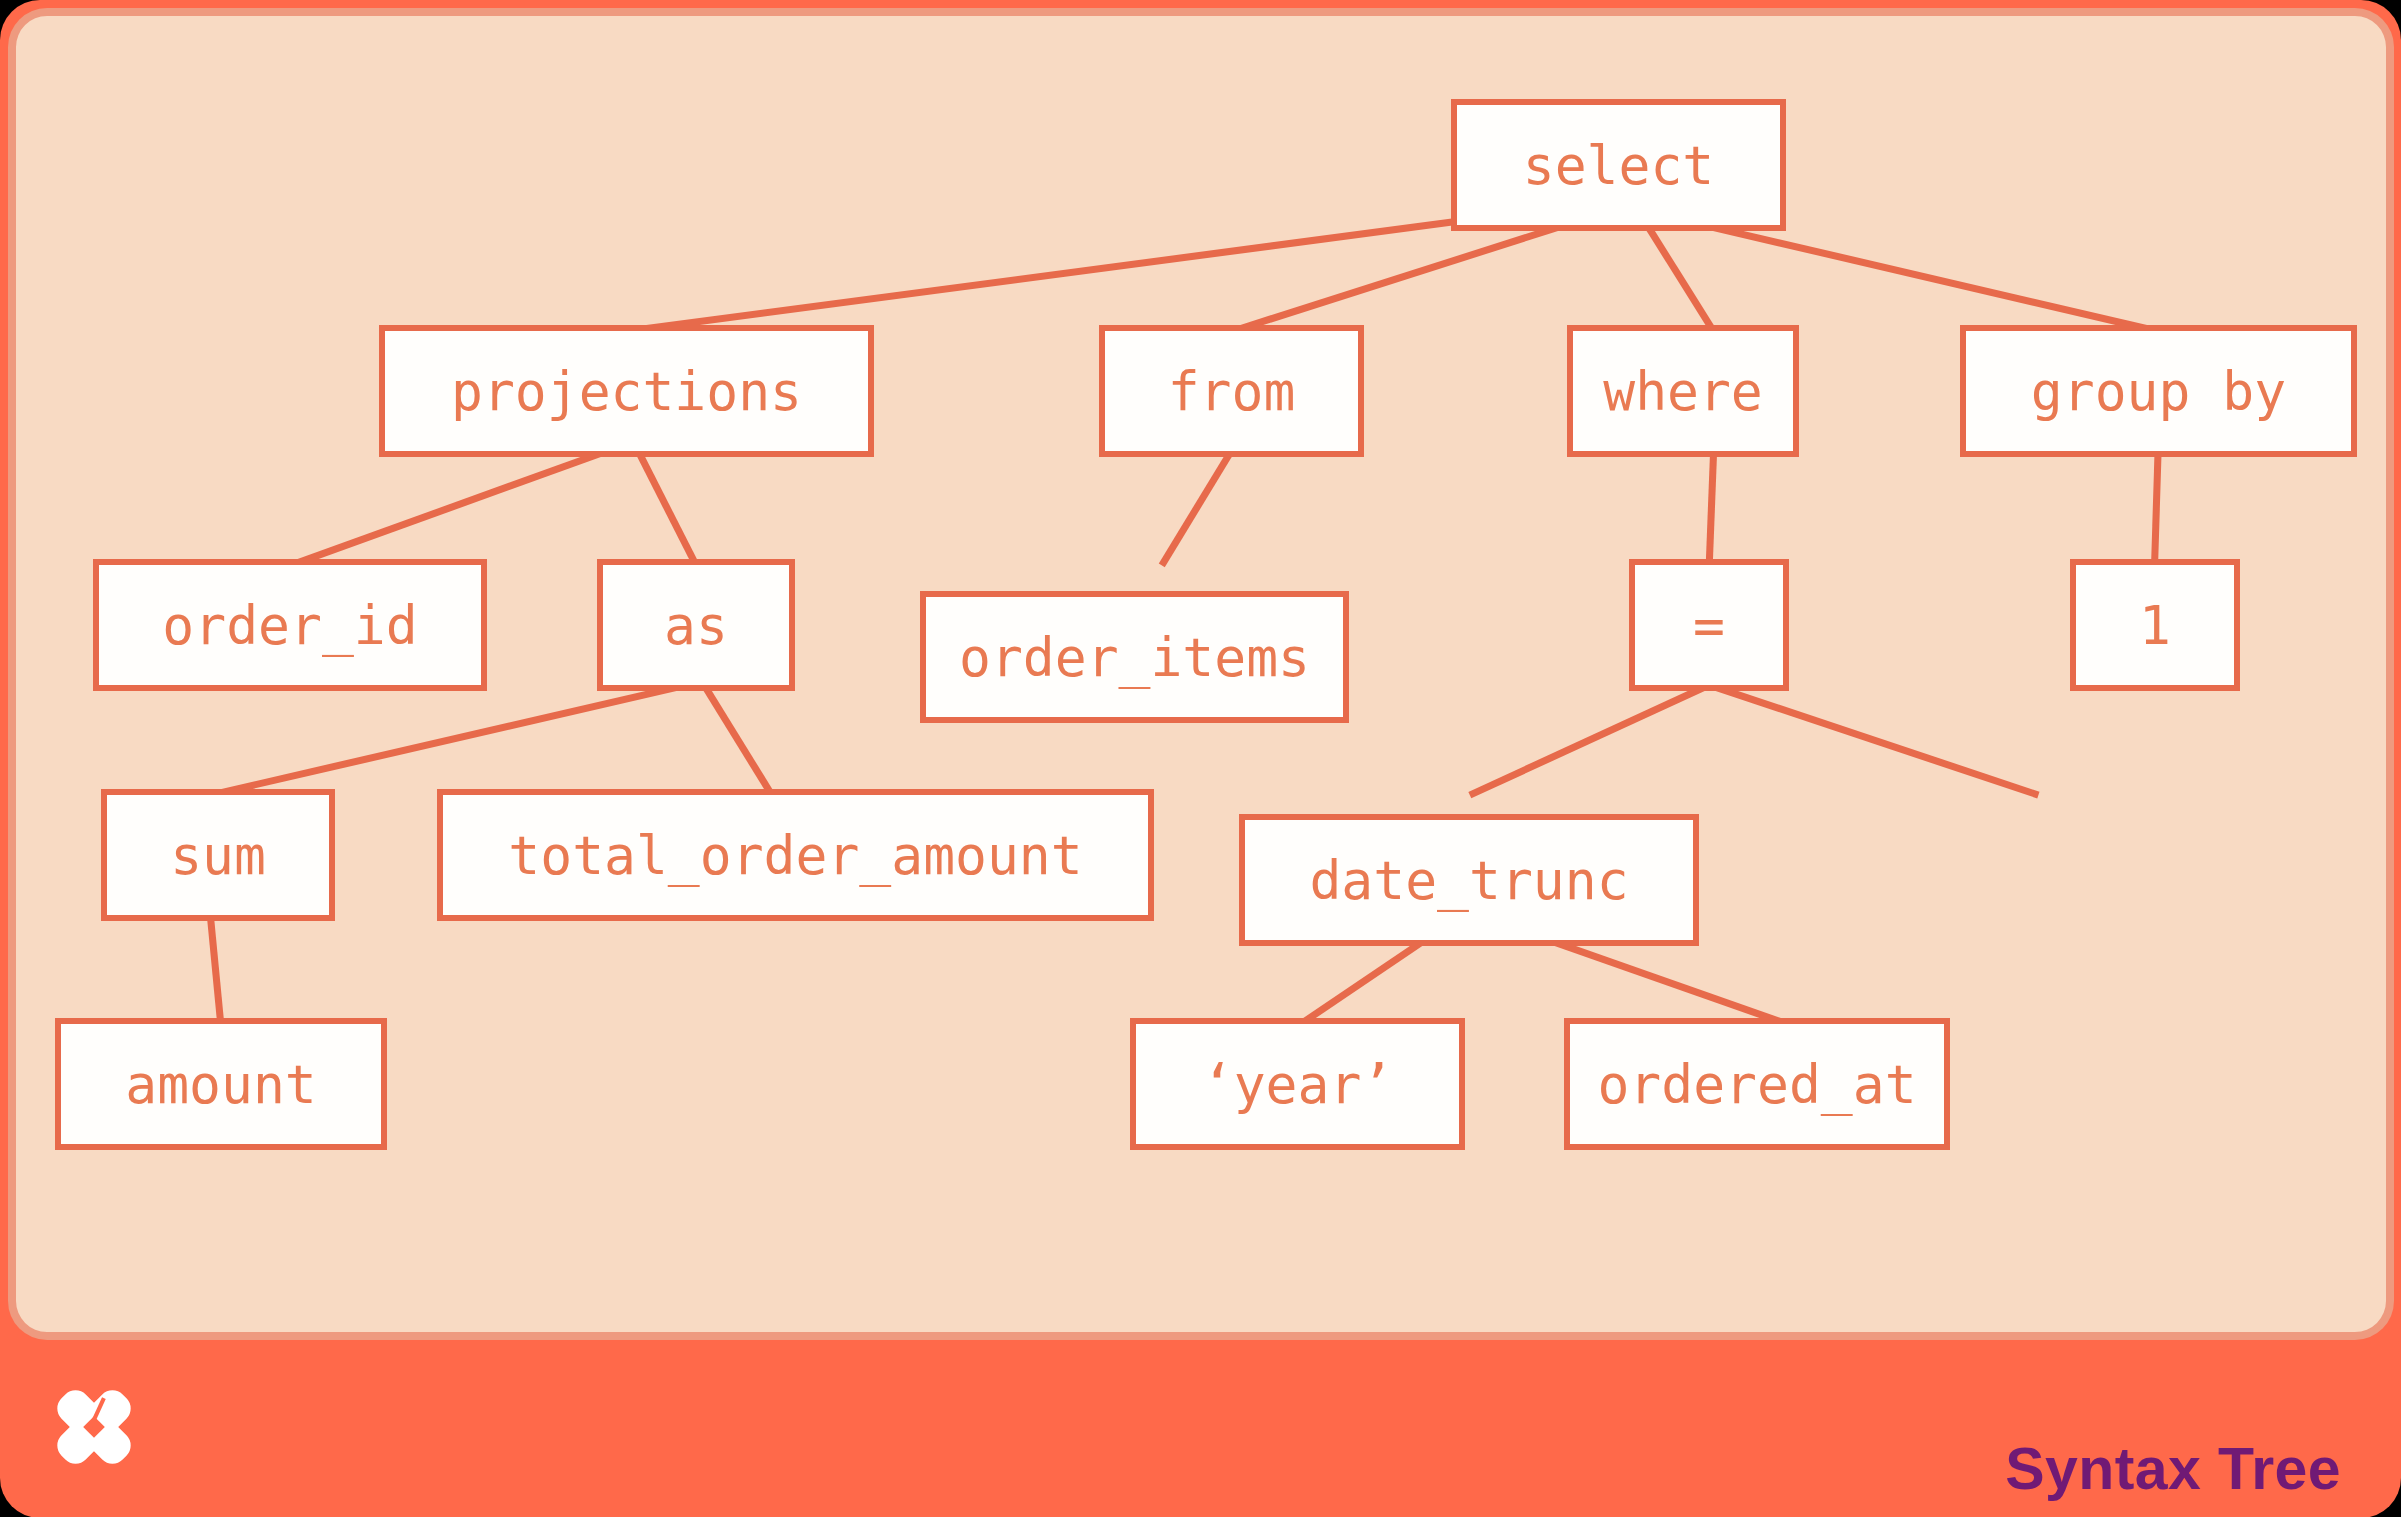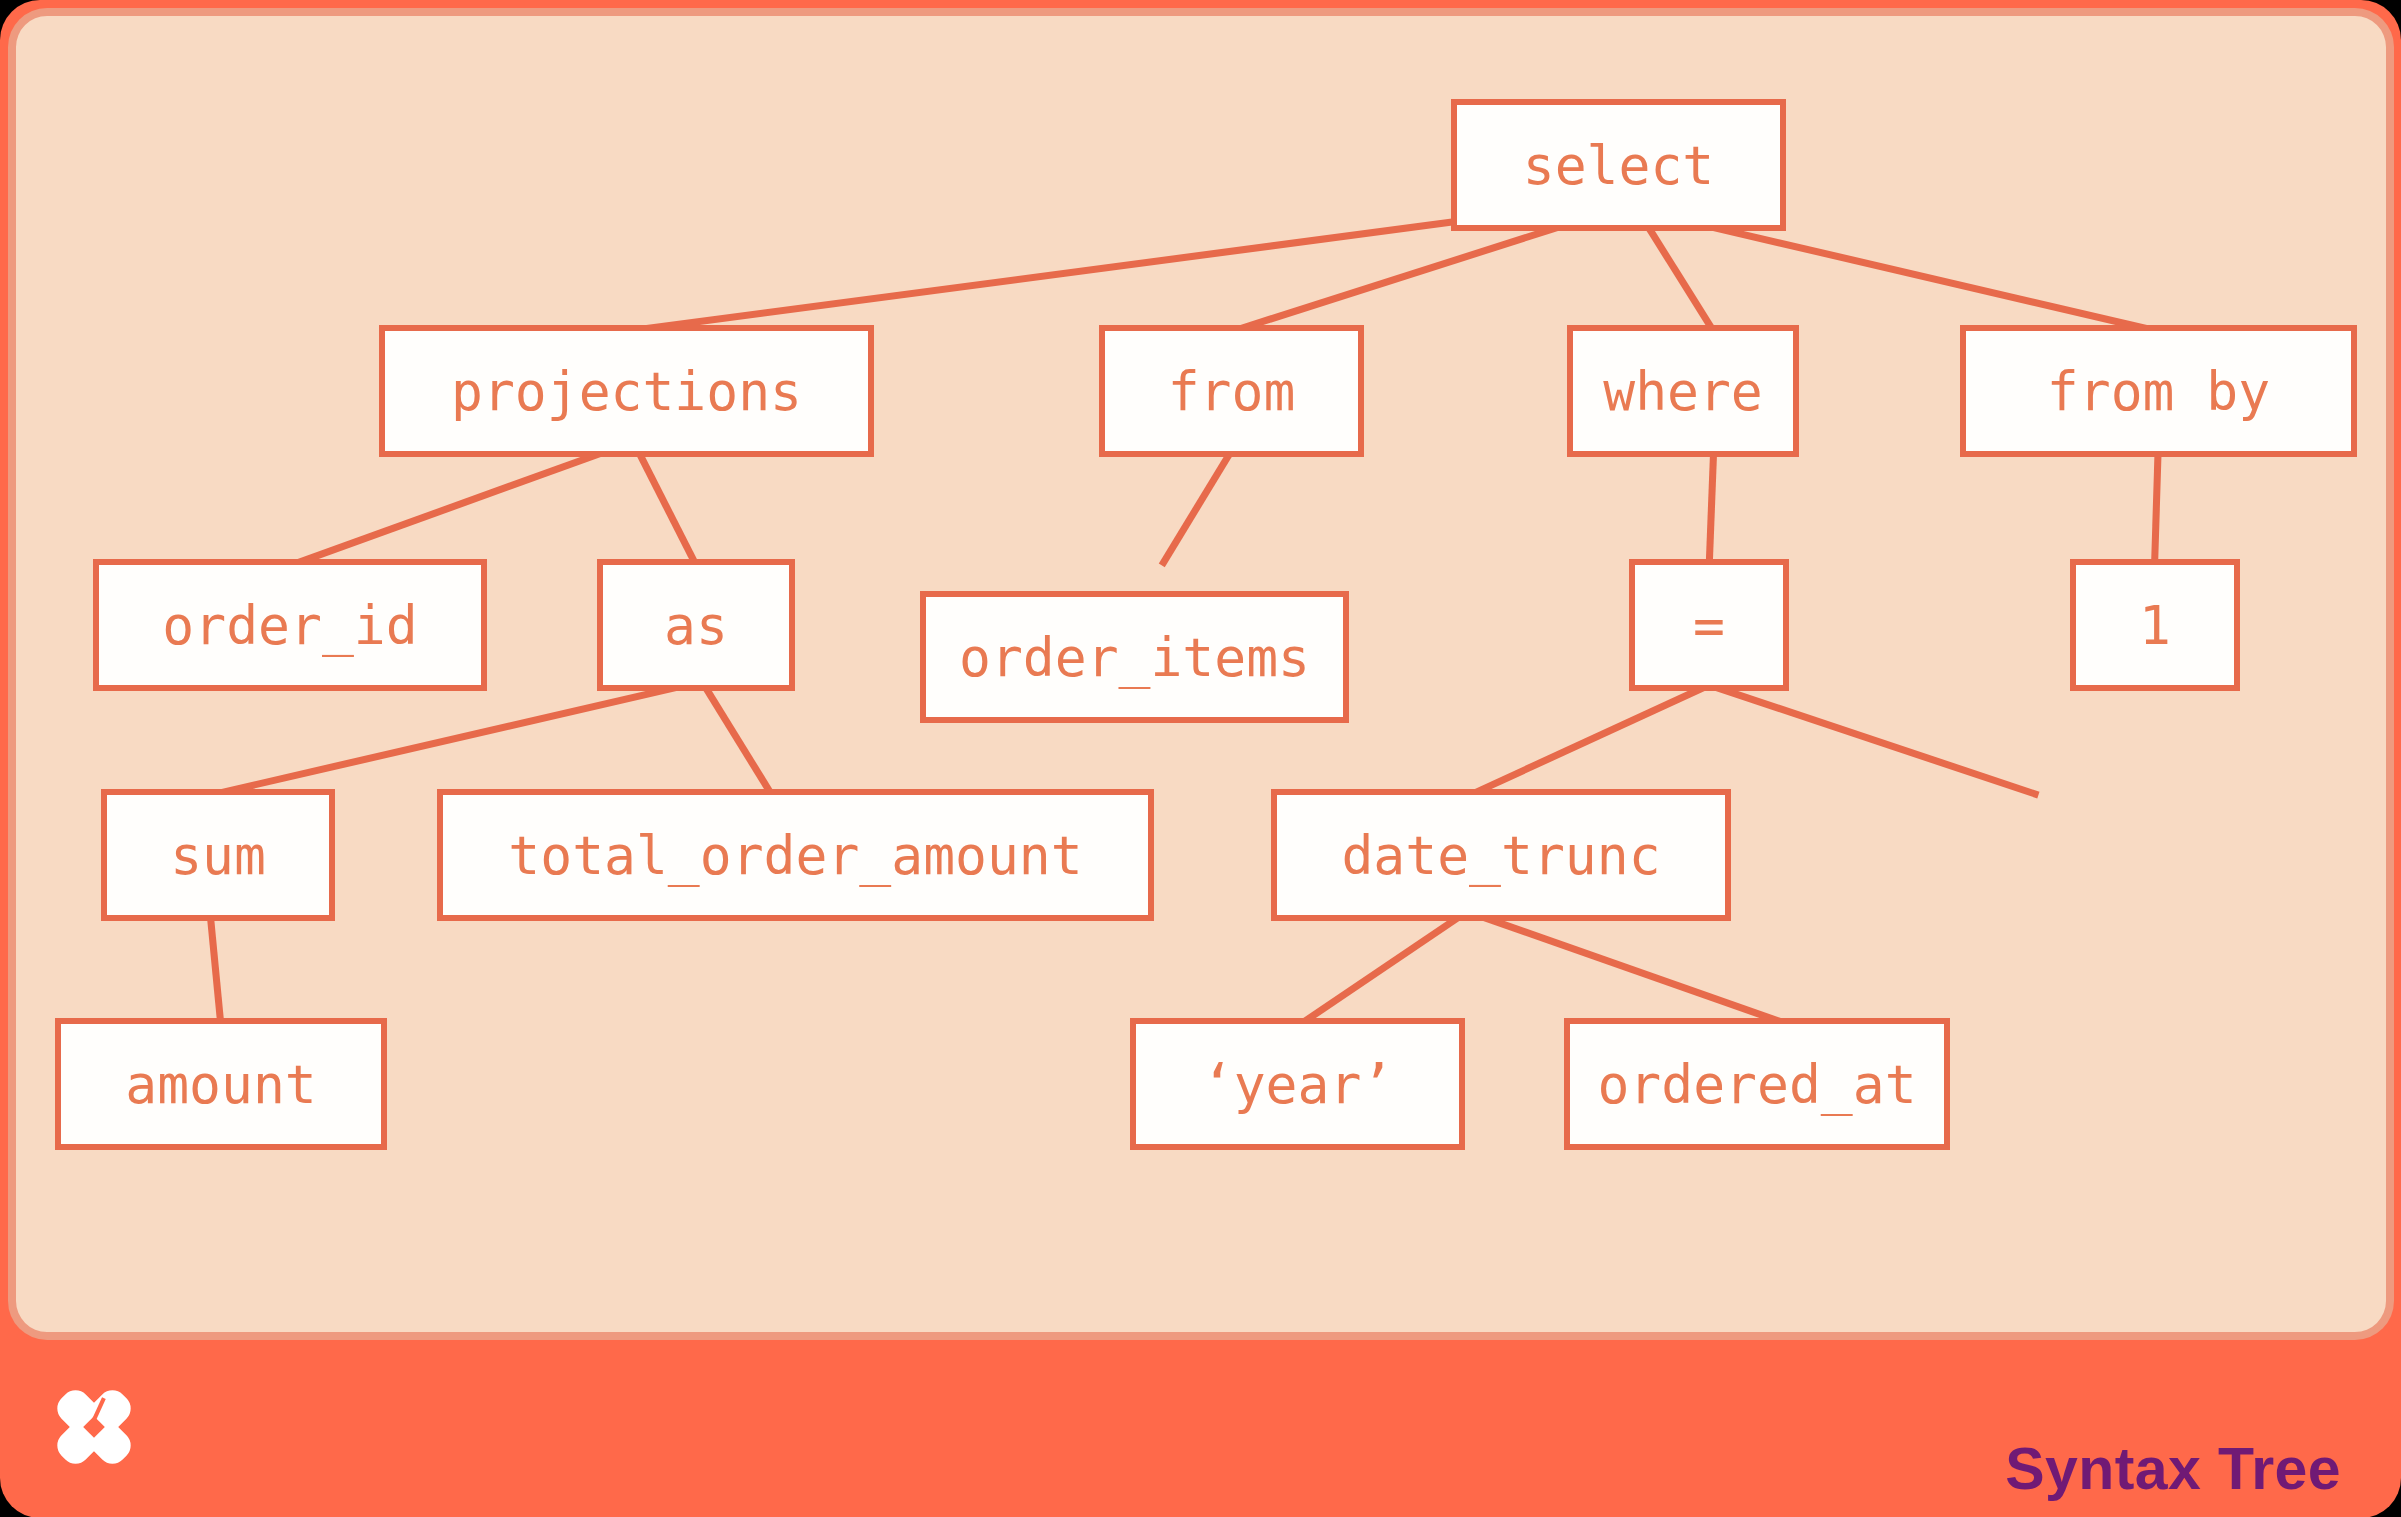--- a/index.html
+++ b/index.html
@@ -15,21 +15,21 @@
   #n-from{left:1099px;top:325px;width:265px;}
   #n-where{left:1567px;top:325px;width:232px;}
   #n-group_by{left:1960px;top:325px;width:397px;}
   #n-order_id{left:93px;top:559px;width:394px;}
   #n-as{left:597px;top:559px;width:198px;}
   #n-order_items{left:920px;top:559px;width:429px;margin-top:32px;}
   #n-eq{left:1629px;top:559px;width:160px;}
   #n-one{left:2070px;top:559px;width:170px;}
   #n-sum{left:101px;top:789px;width:234px;}
   #n-total_order_amount{left:413px;top:789px;width:717px;margin-left:24px;}
-  #n-date_trunc{left:1239px;top:789px;width:460px;margin-left:32px;}
+  #n-date_trunc{left:1239px;top:814px;width:460px;}
   #n-date_literal{left:1777px;top:789px;width:523px;}
   #n-amount{left:55px;top:1018px;width:332px;}
   #n-year_literal{left:1130px;top:1018px;width:335px;}
   #n-ordered_at{left:1564px;top:1018px;width:386px;}
   .brand-label{position:absolute;right:60px;top:1396px;color:#701a75;font-family:"Liberation Sans",sans-serif;font-weight:700;font-size:59px;letter-spacing:0.4px;margin-top:39px;}
   .logo{position:absolute;left:49px;top:1382px;width:90px;height:90px;}
 </style>
 </head>
 <body>
 
@@ -53,21 +53,21 @@
     <line x1="1942" y1="778" x2="2316" y2="903"></line>
     <line x1="239" y1="1040" x2="251" y2="1165"></line>
     <line x1="1660" y1="1040" x2="1475" y2="1165"></line>
     <line x1="1680" y1="1040" x2="2036" y2="1165"></line>
   </svg>
 
   <div class="node" id="n-select">select</div>
   <div class="node" id="n-projections">projections</div>
   <div class="node" id="n-from">from</div>
   <div class="node" id="n-where">where</div>
-  <div class="node" id="n-group_by">from by</div>
+  <div class="node" id="n-group_by">group by</div>
   <div class="node" id="n-order_id">order_id</div>
   <div class="node" id="n-as">as</div>
   <div class="node" id="n-order_items">order_items</div>
   <div class="node" id="n-eq">=</div>
   <div class="node" id="n-one">1</div>
   <div class="node" id="n-sum">sum</div>
   <div class="node" id="n-total_order_amount">total_order_amount</div>
   <div class="node" id="n-date_trunc">date_trunc</div>
   <div class="node" id="n-amount">amount</div>
   <div class="node" id="n-year_literal">‘year’</div>

